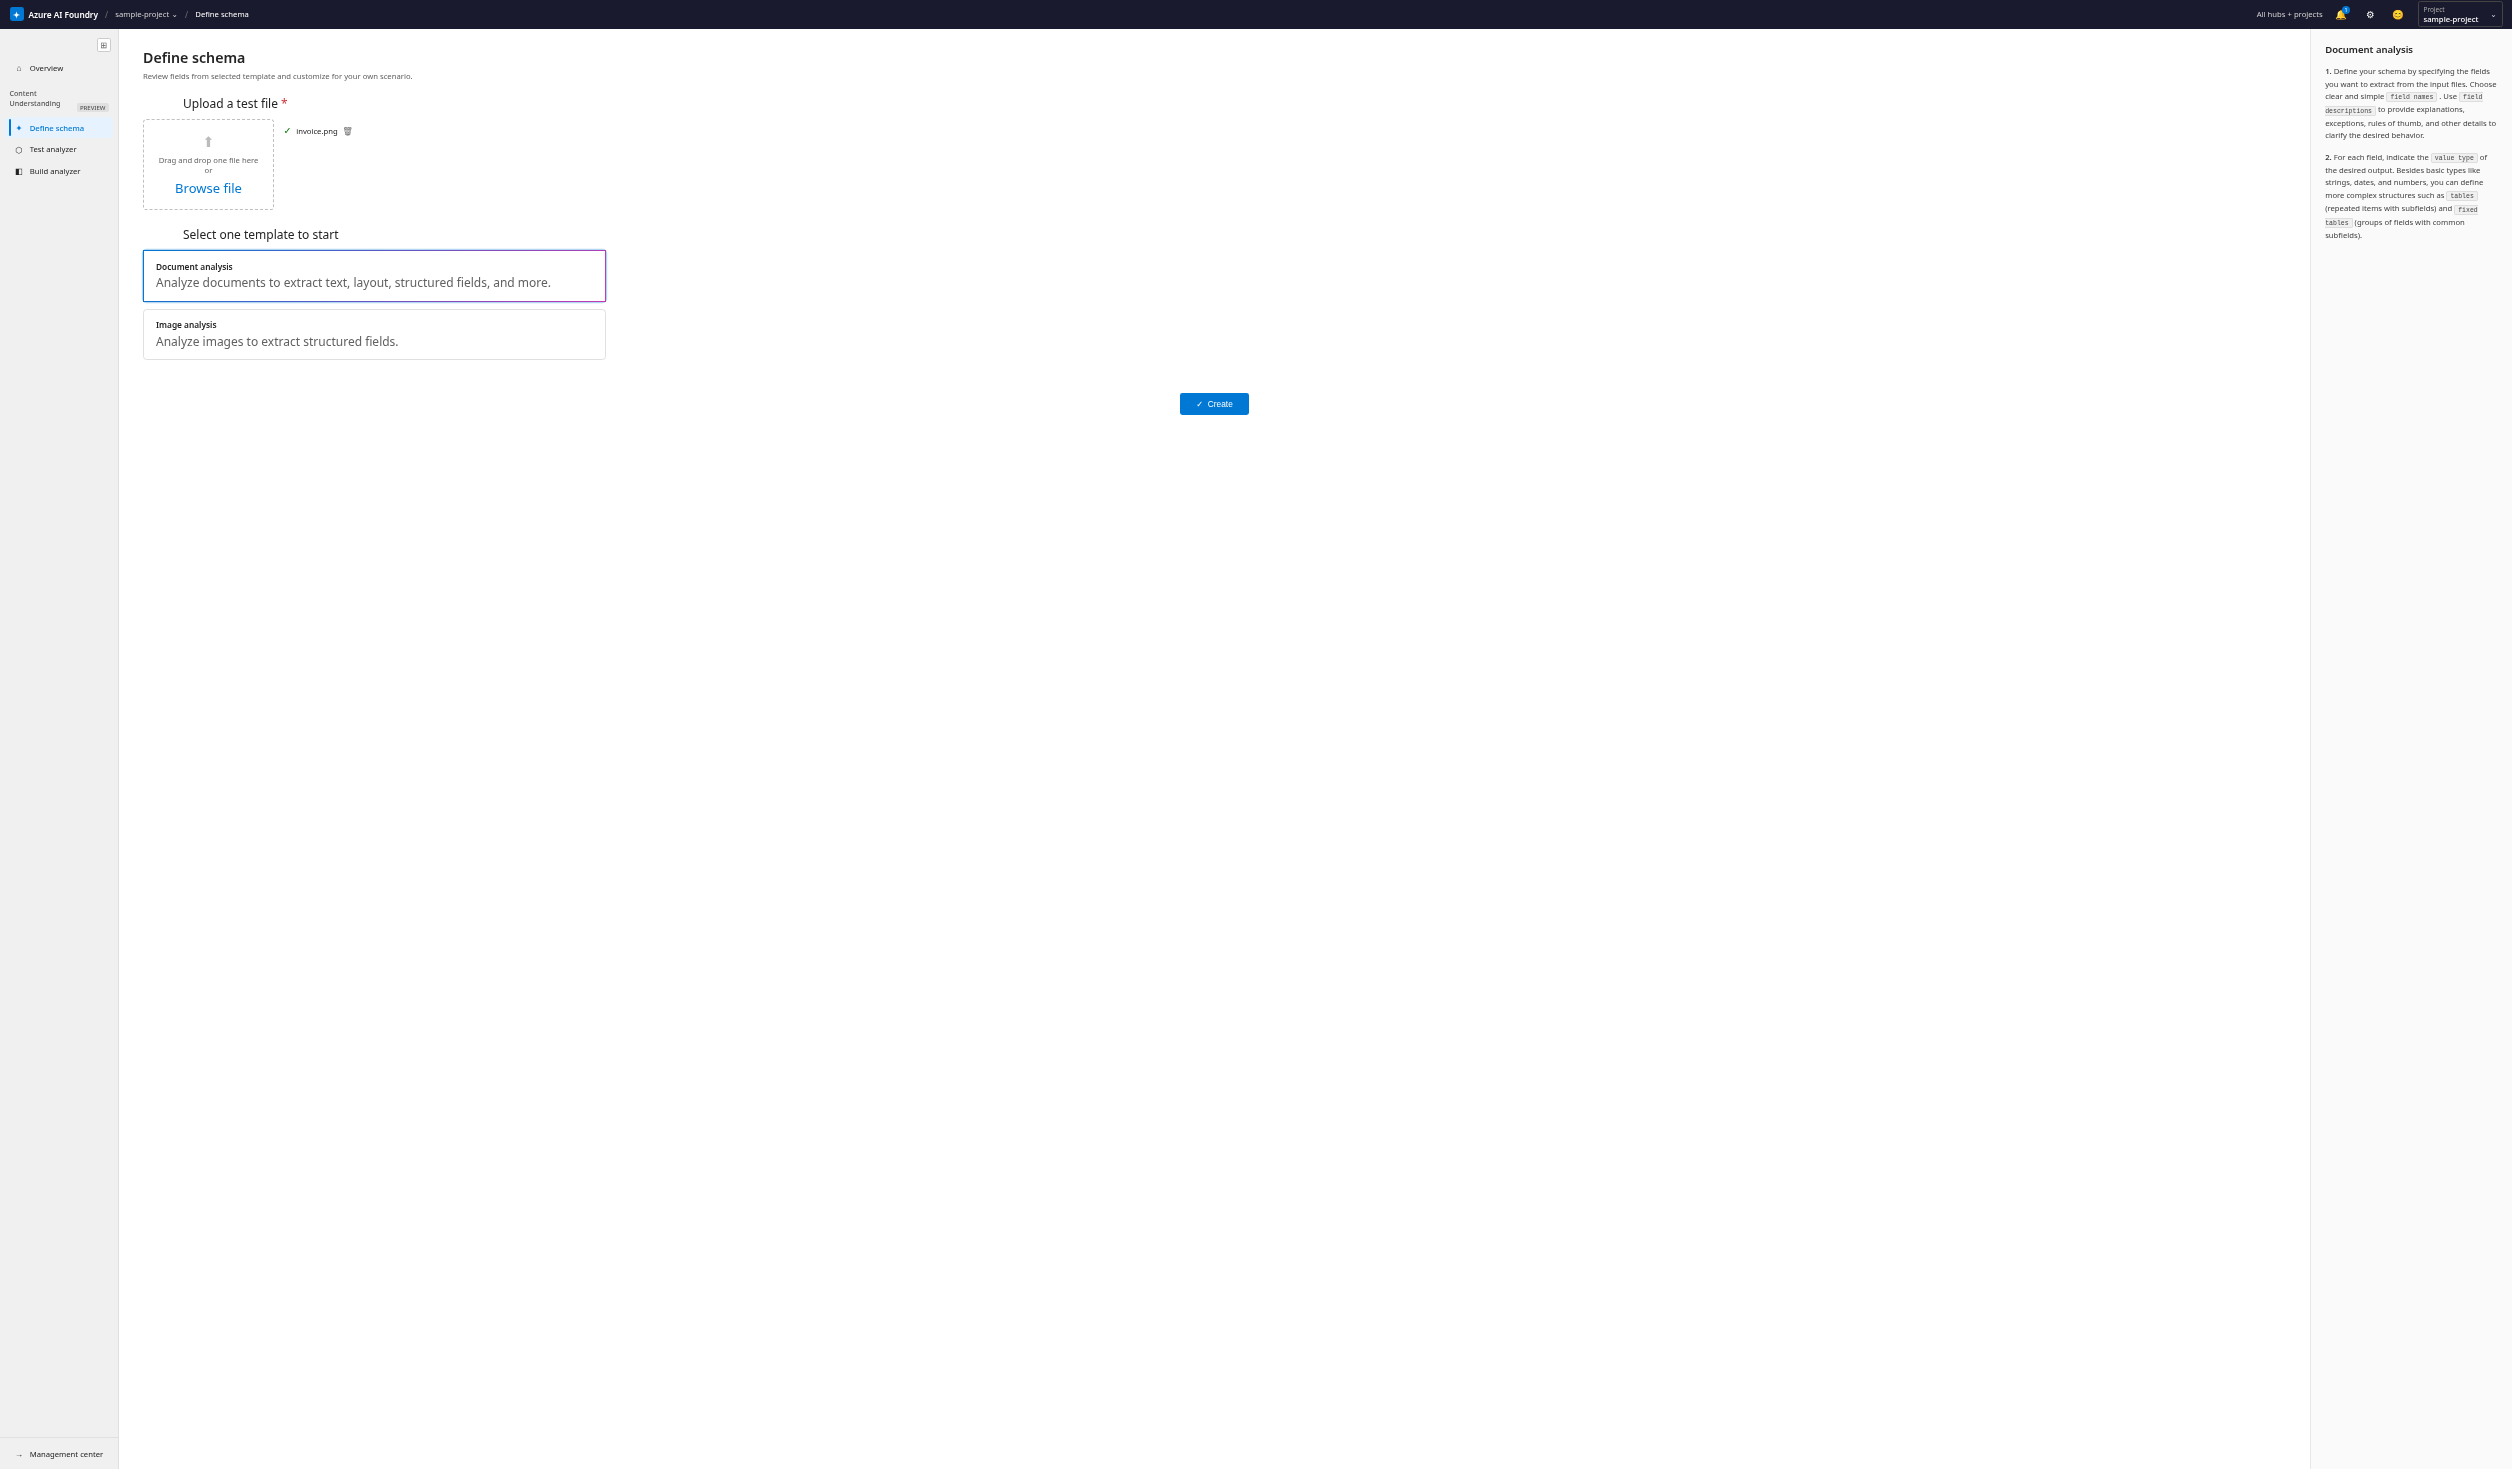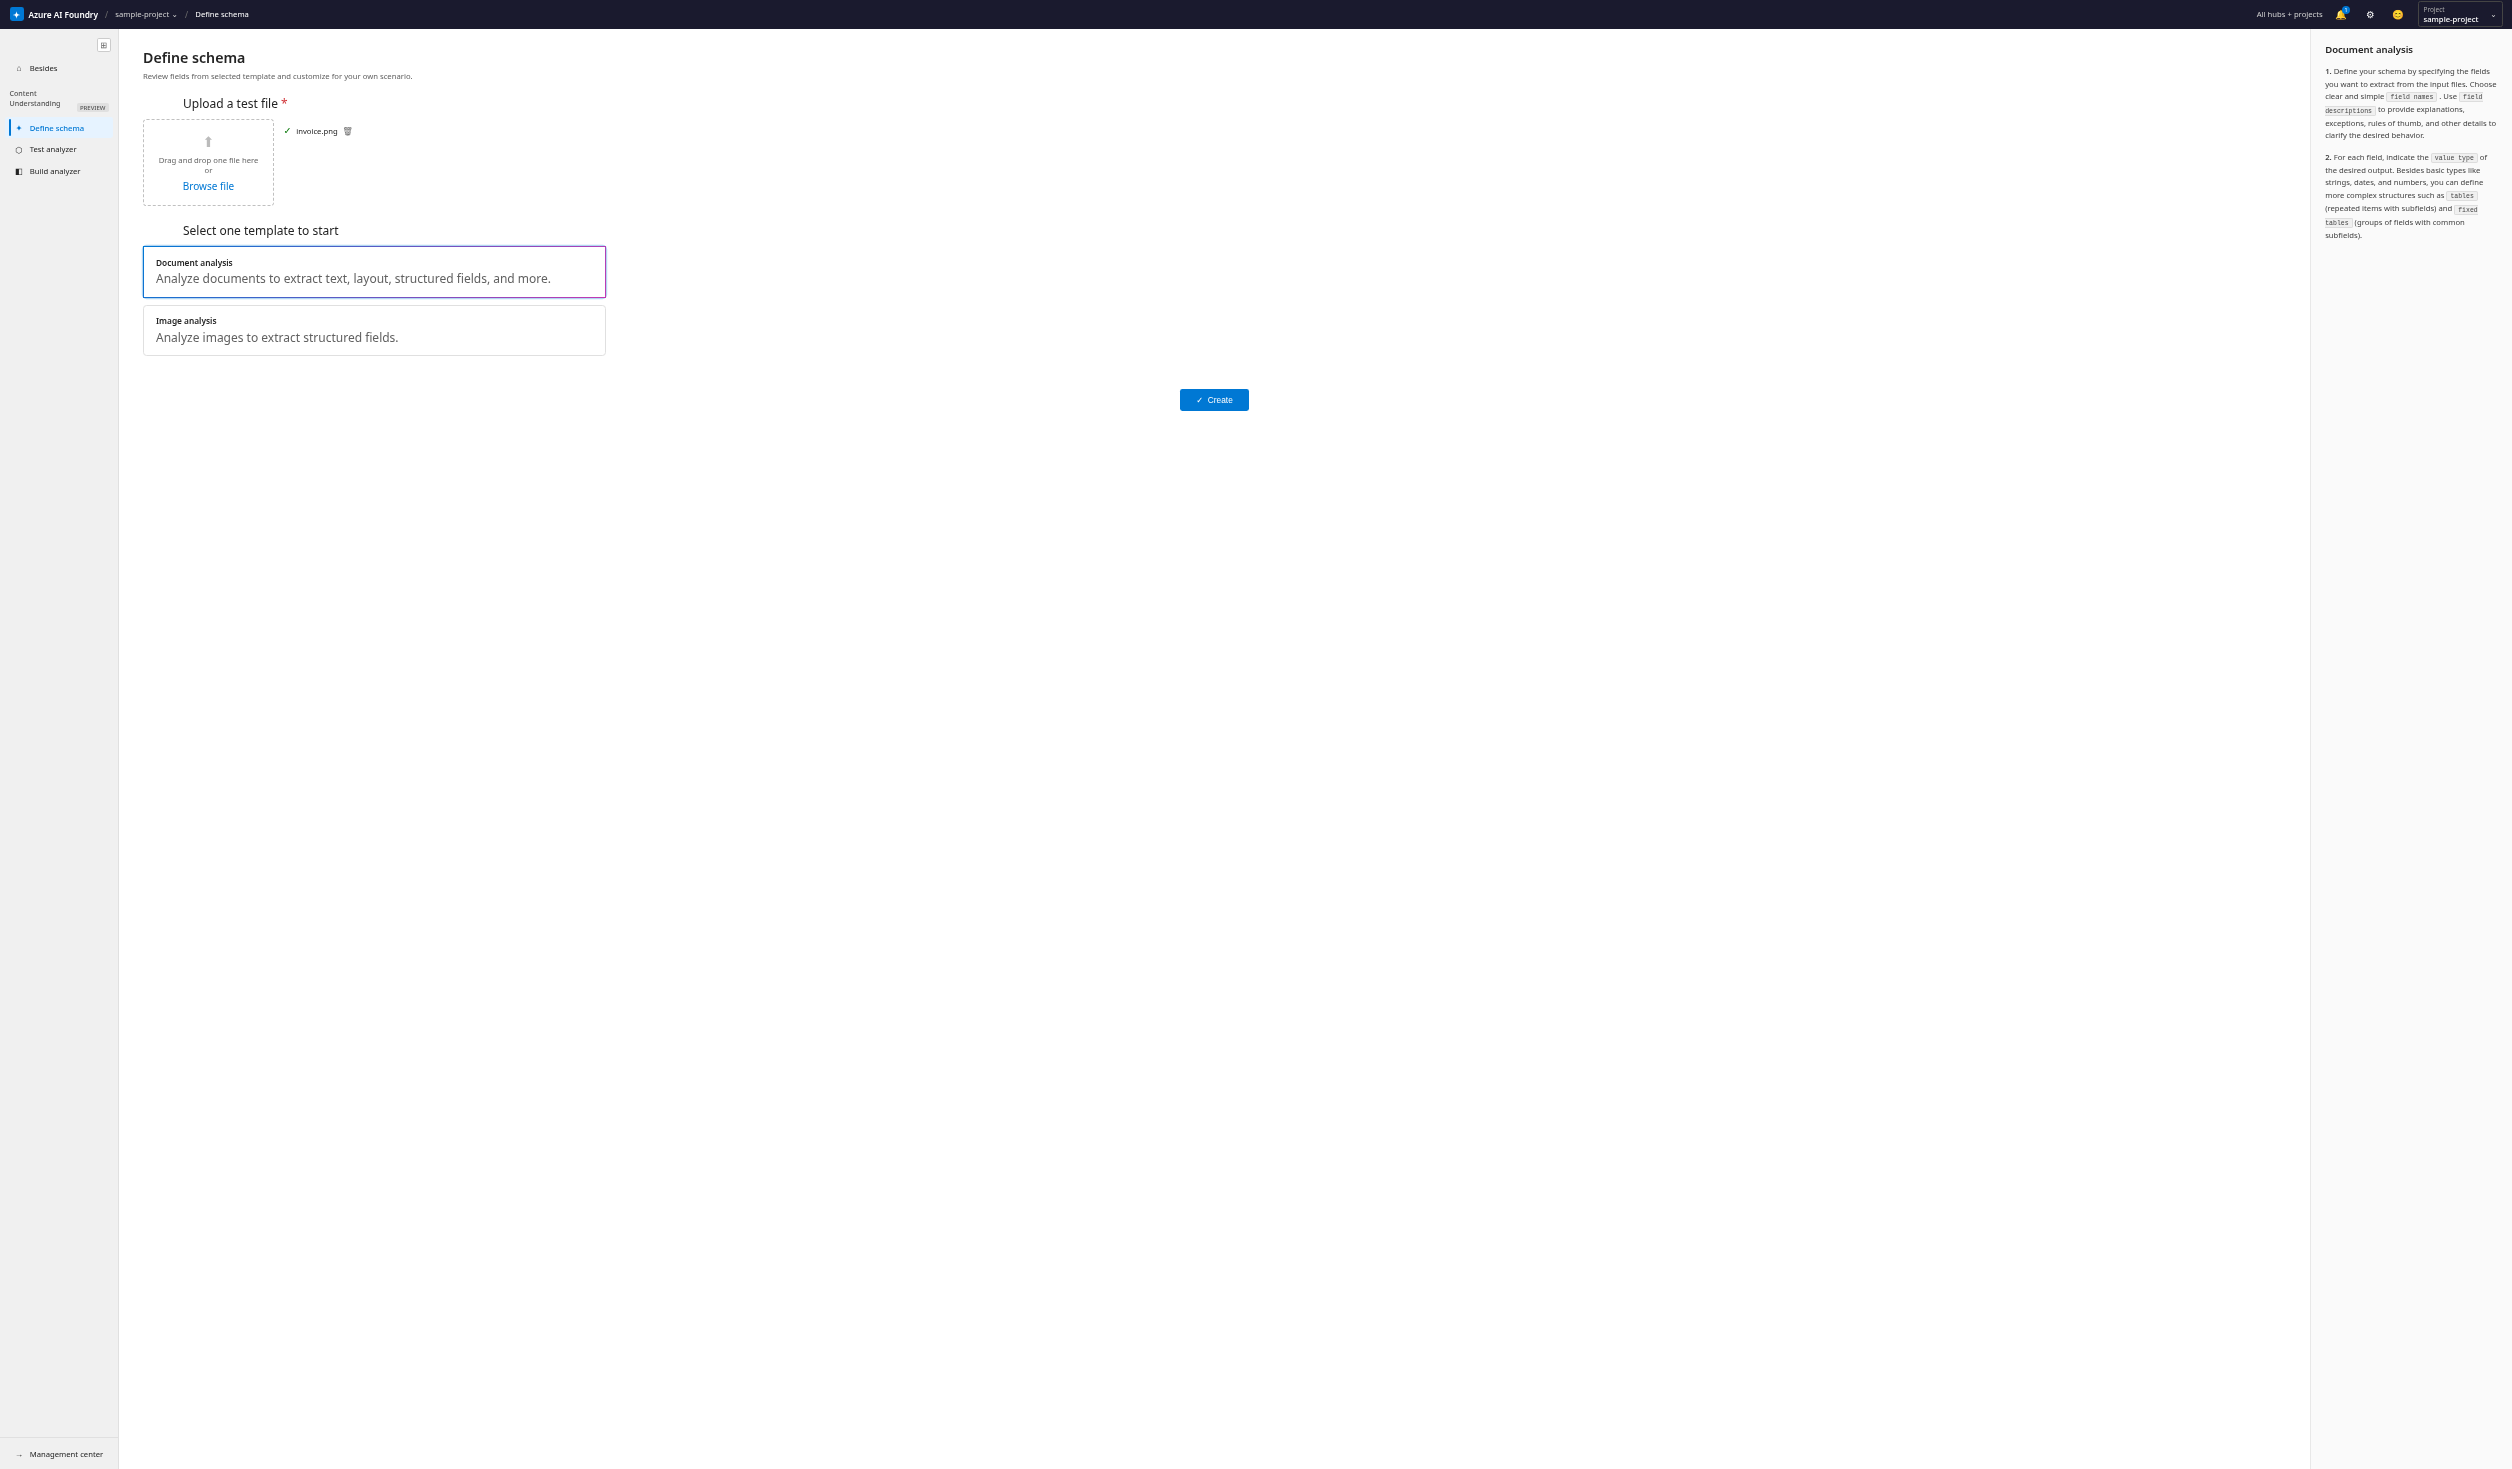--- a/index.html
+++ b/index.html
@@ -143,21 +143,21 @@
     .upload-area-wrapper { display: flex; gap: 9.5px; align-items: flex-start; }
     .upload-dropzone {
       width: 131px; min-height: 59px;
       border: 1.2px dashed #c0c0c0;
       border-radius: 3.6px;
       display: flex; flex-direction: column; align-items: center; justify-content: center;
       gap: 3.6px; padding: 12px;
       color: #666; font-size: 7.7px; text-align: center;
     }
     .upload-icon { font-size: 14.2px; color: #bbb; }
-    .browse-link { color: #0078d4; cursor: pointer; font-size: 10px; }
+    .browse-link { color: #0078d4; cursor: pointer; font-size: 13px; }
     .uploaded-files { display: flex; flex-direction: column; gap: 4.7px; padding-top: 4.7px; }
     .uploaded-file {
       display: flex; align-items: center; gap: 4.7px;
       font-size: 7.7px; color: #242424;
     }
     .check-icon { color: #107c10; font-size: 9.5px; }
     .delete-icon { color: #666; cursor: pointer; font-size: 8.3px; }
 
     
     .template-section { margin-bottom: 19px; }
@@ -256,21 +256,21 @@
 
 <div class="layout">
 
   <aside class="sidebar">
     <div class="sidebar-toggle">
       <button class="sidebar-toggle-btn">⊞</button>
     </div>
 
     <div class="sidebar-nav-item">
       <span class="nav-icon">⌂</span>
-      <span>Besides</span>
+      <span>Overview</span>
     </div>
 
     <div class="sidebar-section-header">
       <span>Content Understanding</span>
       <span class="sidebar-section-badge">PREVIEW</span>
     </div>
 
     <div class="sidebar-nav-item active">
       <span class="nav-icon">✦</span>
       <span>Define schema</span>

